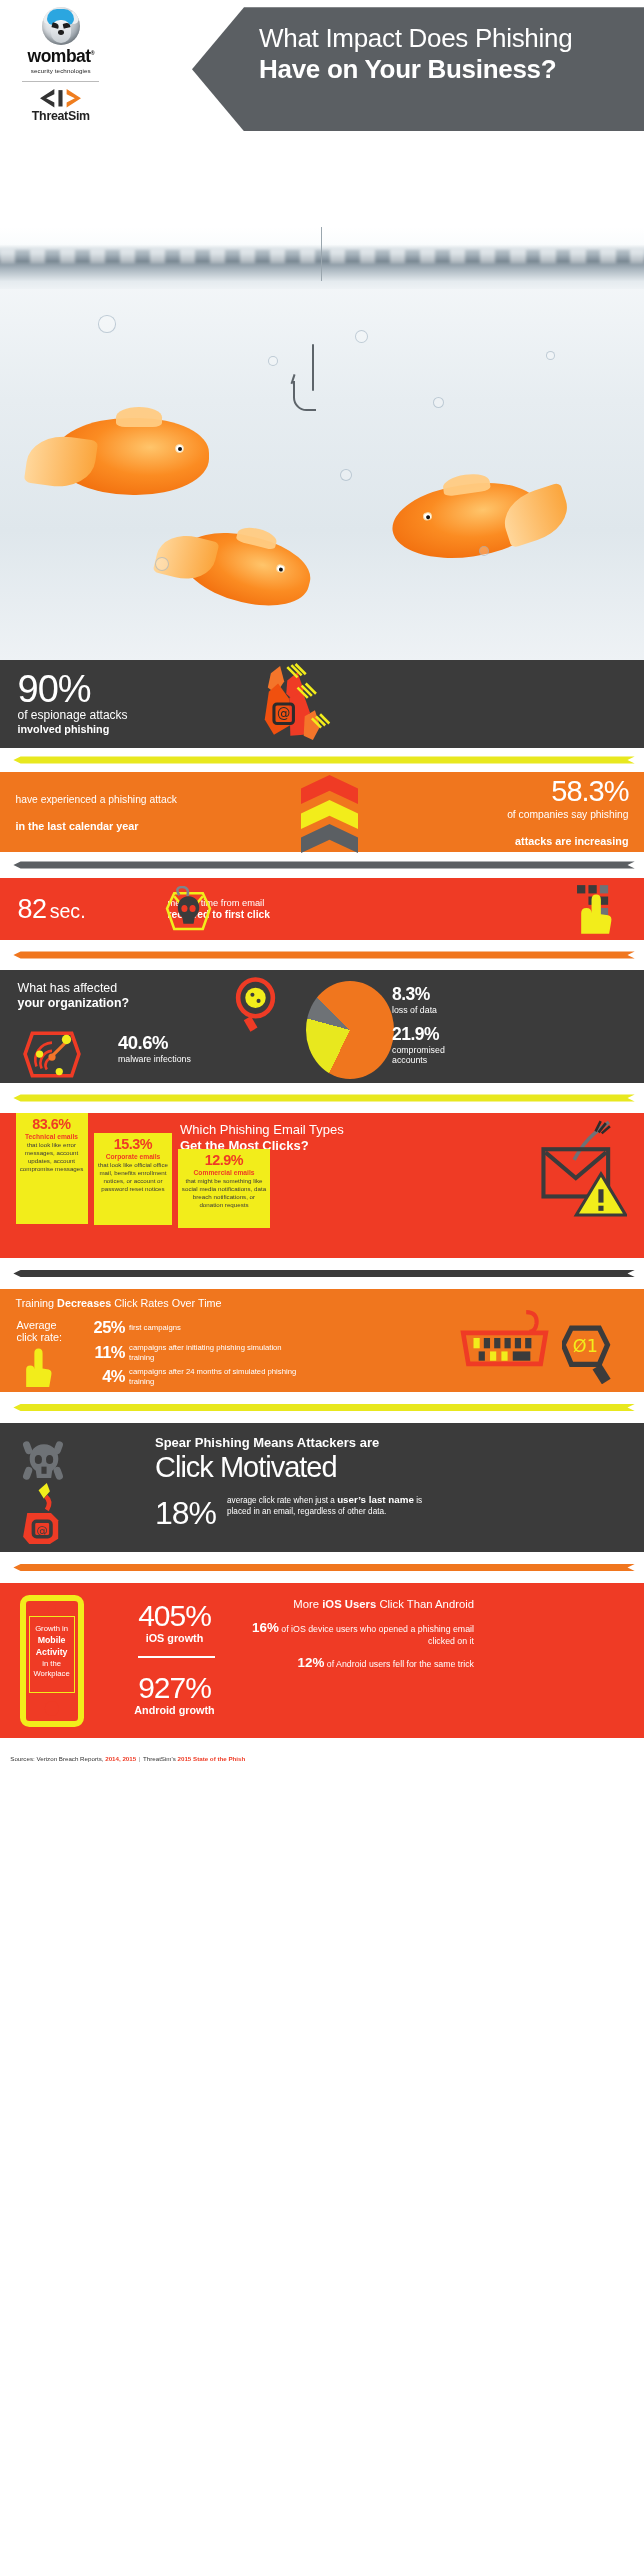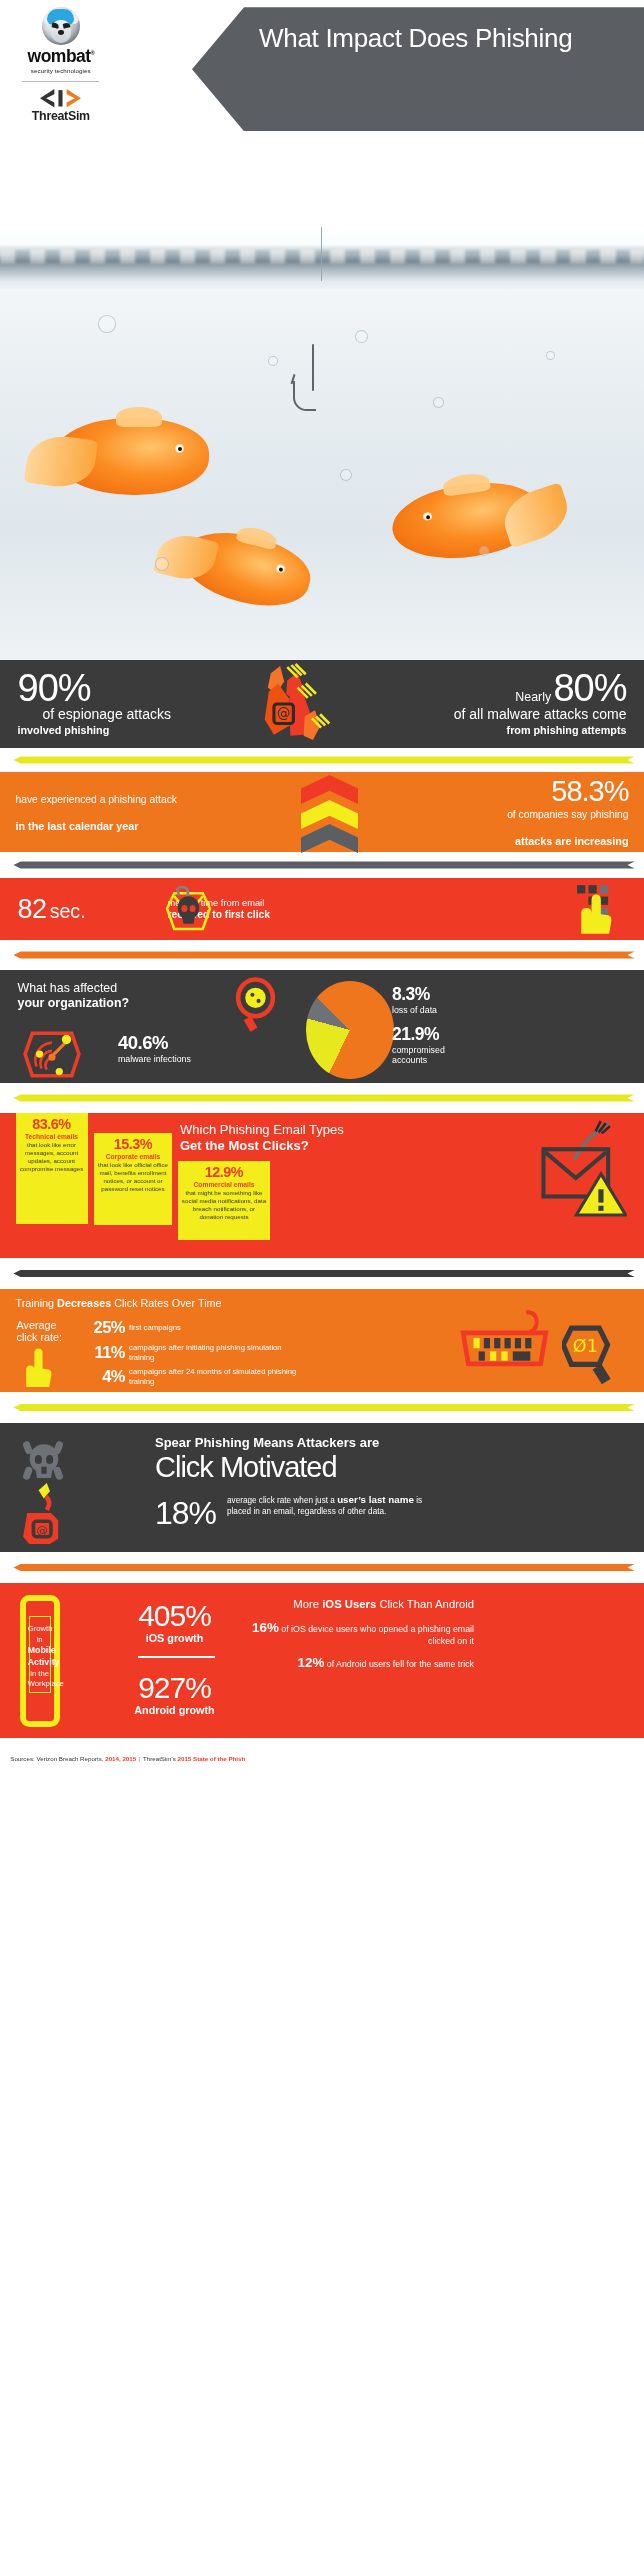--- a/index.html
+++ b/index.html
@@ -126,21 +126,21 @@
   .rule.orange { background:#f0761e; }
   .rule.dark   { background:#3b3b3b; }
 
   .num-xl { font-size:38px; font-weight:300; line-height:.96; letter-spacing:-1px; }
   .lt { font-weight:300; }
 
   
   .s90 { height:88px; display:flex; align-items:center; padding:0 17.5px; }
   .s90 .left { width:170px; }
   .s90 .right { width:206px; margin-left:auto; text-align:right; }
-  .s90 .cap { font-size:14px; font-weight:300; line-height:1.28;margin-left:25px; }
+  .s90 .cap { font-size:12px; font-weight:300; line-height:1.28; }
   .s90 .capb { font-size:10.8px; font-weight:bold; line-height:1.28; }
   .flame-wrap { position:absolute; left:240px; top:3.1px; width:113px; height:82px; }
 
   
   .s76 { height:80px; display:flex; align-items:center; padding:0 15.5px; }
   .s76 .left { width:242px; }
   .s76 .right { width:222px; margin-left:auto; text-align:right; }
   .s76 .big { font-size:29px; font-weight:300; letter-spacing:-1px; line-height:1; display:inline-block; vertical-align:baseline; }
   .s76 .inline-sm { font-size:10.3px; font-weight:300; }
   .s76 .l2 { font-size:10.3px; font-weight:300; margin-top:2.1px; }
@@ -183,21 +183,21 @@
   .stypes { height:145px; position:relative; padding:9.3px 0 0 0; }
   .stypes .head { position:absolute; left:180px; top:9.3px; }
   .stypes .h1 { font-size:13px; font-weight:300; }
   .stypes .h2 { font-size:13px; font-weight:bold; margin-top:1px; }
   .ybox { position:absolute; background:#f2ed1b; color:#333; text-align:center; padding:4.1px 3.1px; }
   .ybox .pct { color:#ef3b25; font-size:14.4px; font-weight:bold; letter-spacing:-0.5px; line-height:1; }
   .ybox .kind { color:#ef3b25; font-size:6.7px; font-weight:bold; margin-top:1.5px; line-height:1.1; }
   .ybox .desc { font-size:6.2px; line-height:1.28; margin-top:1px; color:#3a3a3a; }
   #ybox1 { left:15.5px; top:0; width:72px; height:111px; }
   #ybox2 { left:94px; top:19.6px; width:78px; height:92px; }
-  #ybox3 { left:178px; top:48px; width:92px; height:79px; }
+  #ybox3 { left:178px; top:36px; width:92px; height:79px; }
   .env-alert { position:absolute; right:17.5px; top:27px; width:87px; height:77px; }
   .rod { position:absolute; right:29px; top:3.1px; width:46px; height:46px; }
 
   
   .strain { height:103px; position:relative; padding:8.2px 0 0 15.5px; }
   .strain .title { font-size:10.8px; font-weight:300; }
   .strain .title b { font-weight:bold; }
   .strain .avg { position:absolute; left:16.5px; top:30px; width:57px; font-size:10.8px; font-weight:normal; line-height:1.12; }
   .row-stat { position:absolute; left:93px; display:flex; align-items:center; }
   .row-stat .n { font-size:16.5px; font-weight:bold; letter-spacing:-0.5px; width:32px; text-align:right; }
@@ -212,21 +212,21 @@
   .sspear .h1 { position:absolute; left:155px; top:12.4px; font-size:13px; font-weight:bold; }
   .sspear .h2 { position:absolute; left:155px; top:28px; font-size:29px; font-weight:300; letter-spacing:-1px; }
   .sspear .big18 { position:absolute; left:155px; top:72px; font-size:32px; font-weight:300; letter-spacing:-1px; }
   .sspear .para { position:absolute; left:227px; top:70px; width:216px; font-size:8.2px; font-weight:300; line-height:1.35; }
   .sspear .para b { font-weight:bold; font-size:9.8px; }
   .skull { position:absolute; left:20.6px; top:14.4px; width:46px; height:46px; }
   .bomb { position:absolute; left:18.5px; top:58px; width:67px; height:64px; }
 
   
   .smob { height:155px; position:relative; padding:9.3px 0 0 0; }
-  .phone { position:absolute; left:19.6px; top:12.4px; width:40px; height:132px;
+  .phone { position:absolute; left:19.6px; top:12.4px; width:64px; height:132px;
      border:6.2px solid #f2ed1b; border-radius:9.3px; background:#ef3b25; }
   .phone .spk { position:absolute; left:50%; top:3.1px; transform:translateX(-50%); width:8.2px; height:9.3px;
      background:#ef3b25; border-radius:50%; }
   .phone .screen { position:absolute; left:3.1px; top:14.4px; right:3.1px; height:77px; border:1.5px solid #f2ed1b; }
   .phone .home { position:absolute; left:50%; bottom:5.2px; transform:translateX(-50%); width:14.4px; height:15.5px;
      background:#ef3b25; border-radius:50%; }
   .phone .txt { position:absolute; left:2.1px; top:23px; right:2.1px; text-align:center; color:#fff;
      font-size:7.7px; font-weight:300; line-height:1.35; }
   .phone .txt b { font-weight:bold; font-size:8.8px; }
   .mobstat { position:absolute; left:118px; text-align:center; width:113px; }
@@ -271,20 +271,21 @@
           <polygon points="30,2 30,12 14,20 30,28 30,38 2,20" fill="#333"></polygon>
           <polygon points="54,2 54,12 70,20 54,28 54,38 82,20" fill="#ef7d1f"></polygon>
           <rect x="38" y="4" width="8" height="32" fill="#333"></rect>
         </svg>
       </div>
       <div class="ts-word">ThreatSim</div>
     </div>
 
     <div class="title-banner">
       <div class="title-line1">What Impact Does Phishing</div>
+      <div class="title-line2">Have on Your Business?</div>
     </div>
   </div>
 
   <div class="hero">
     <div class="water-surface"></div>
     <div class="bobber">
       <div class="line"></div>
     </div>
     <div class="hook">
       <div class="shank"></div>
@@ -343,28 +344,20 @@
             <path d="M120 44 L140 64"></path>
             <path d="M128 40 L148 60"></path>
           <path d="M140 108 L158 126"></path>
             <path d="M148 104 L166 122"></path>
             <path d="M156 100 L174 118"></path>
         </g>
         <rect x="66" y="80" width="38" height="38" rx="6" fill="none" stroke="#2b2b2b" stroke-width="6"></rect>
         <text x="85" y="108" font-size="26" fill="#2b2b2b" text-anchor="middle" font-family="DejaVu Sans, sans-serif">@</text>
       </svg>
     </div>
-    <div class="right">
-      <div>
-        <span class="lt" style="font-size:12.4px;">Nearly</span>
-        <span class="num-xl" style="display:inline;">80%</span>
-      </div>
-      <div class="cap">of all malware attacks come</div>
-      <div class="capb">from phishing attempts</div>
-    </div>
   </div>
 
   <div class="gapwhite" style="height:24px;display:flex;align-items:center;">
     <div class="rule yellow" style="flex:1;"></div>
   </div>
 
   <div class="band orange s76">
     <div class="left">
       <div class="l2">have experienced a phishing attack</div>
       <div class="l3">in the last calendar year</div>

